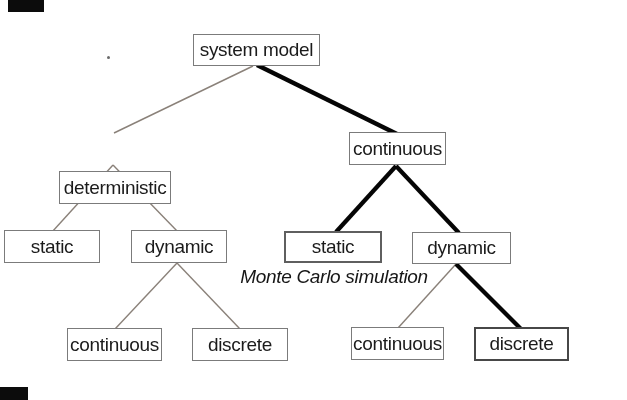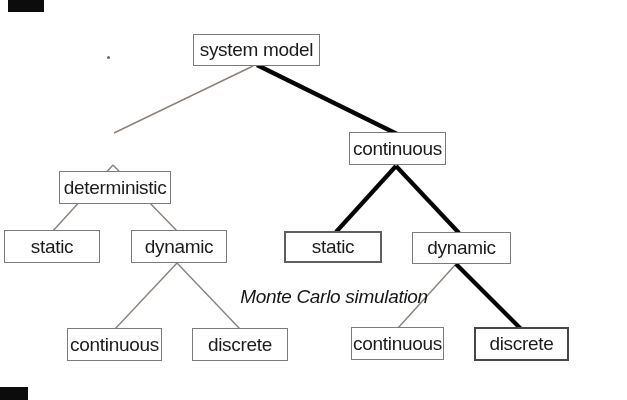--- a/index.html
+++ b/index.html
@@ -25,21 +25,20 @@
   .node.border-med{border:2px solid #5f5f5f;}
   .node.border-dark{border:2px solid #474747;}
   .annotation{
     position:absolute;
     font-style:italic;
     font-size:19px;
     color:#161616;
     text-align:center;
     letter-spacing:-0.3px;
     white-space:nowrap;
-    margin-top:20px;
   }
   .scan-mark{position:absolute;background:#0c0c0c;}
   .dot-artifact{
     position:absolute;left:107px;top:56px;width:3px;height:3px;
     background:#6a6a6a;border-radius:50%;
   }
 </style>
 </head>
 <body>
 

